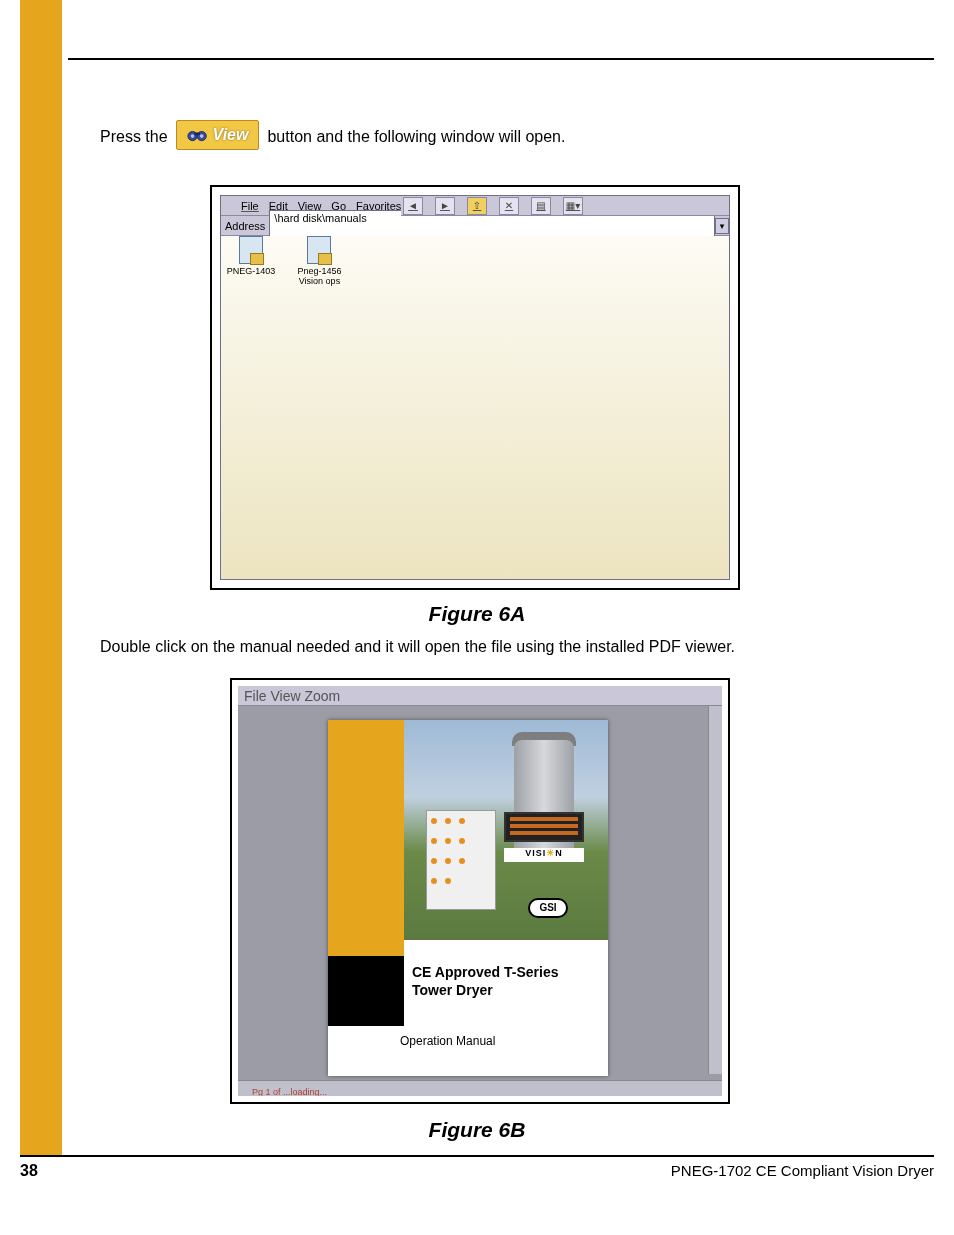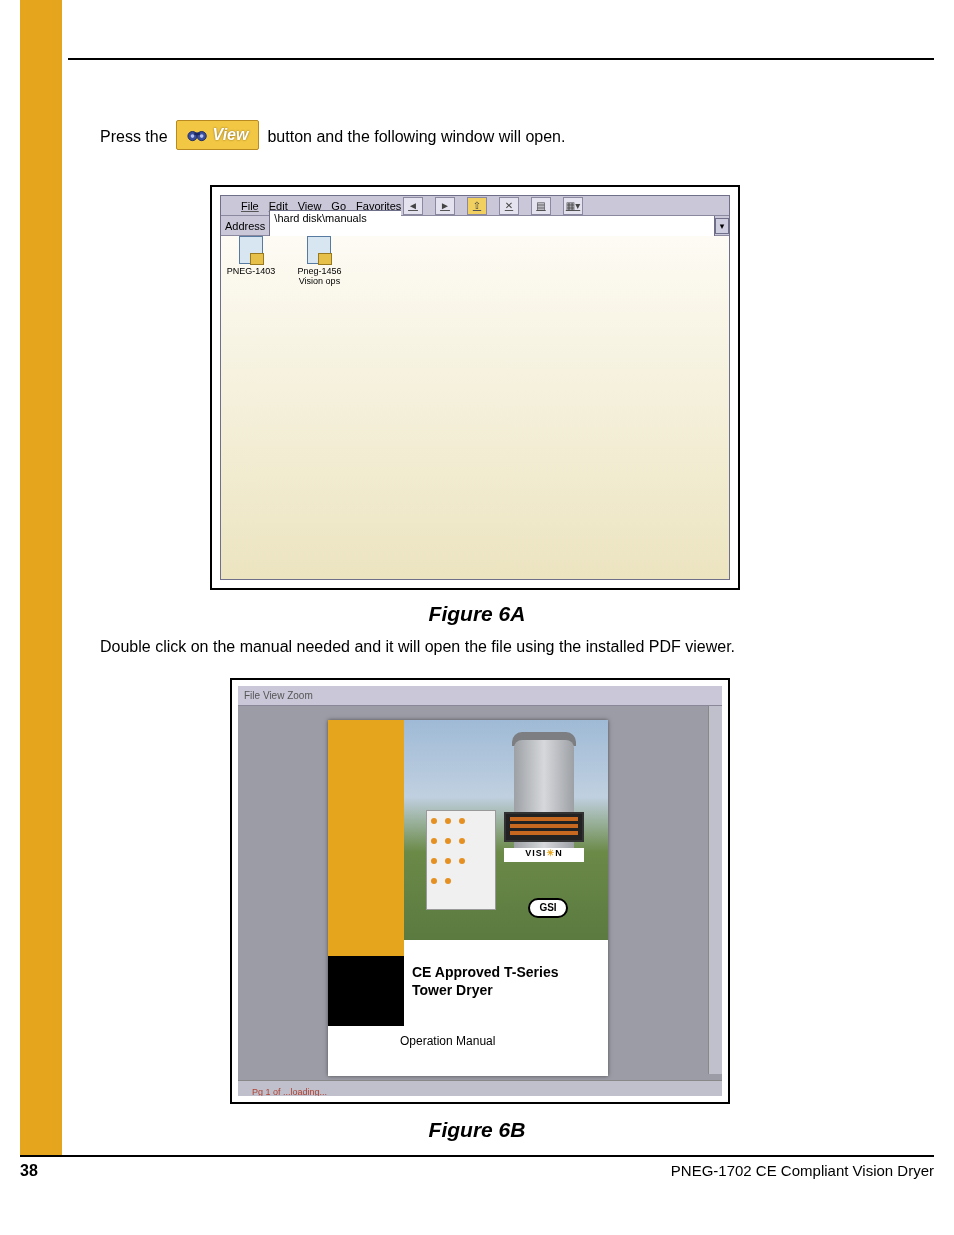--- a/index.html
+++ b/index.html
@@ -169,21 +169,21 @@
   .fig2 { left: 230px; top: 678px; width: 500px; height: 426px; }
   .fig2-inner {
     position: absolute; left: 6px; top: 6px; right: 6px; bottom: 6px;
     background: #b8b8c0;
     overflow: hidden;
   }
   .fig2-title {
     background: #c9c7d8;
     height: 20px;
     border-bottom: 1px solid #8a8898;
-    font-size: 10px;
+    font-size: 14px;
     color: #555;
     padding-left: 6px;
     line-height: 20px;
     filter: blur(0.5px);
   }
   .fig2-body {
     position: absolute;
     top: 20px; left: 0; right: 0; bottom: 0;
     background: #9c9ca6;
   }

